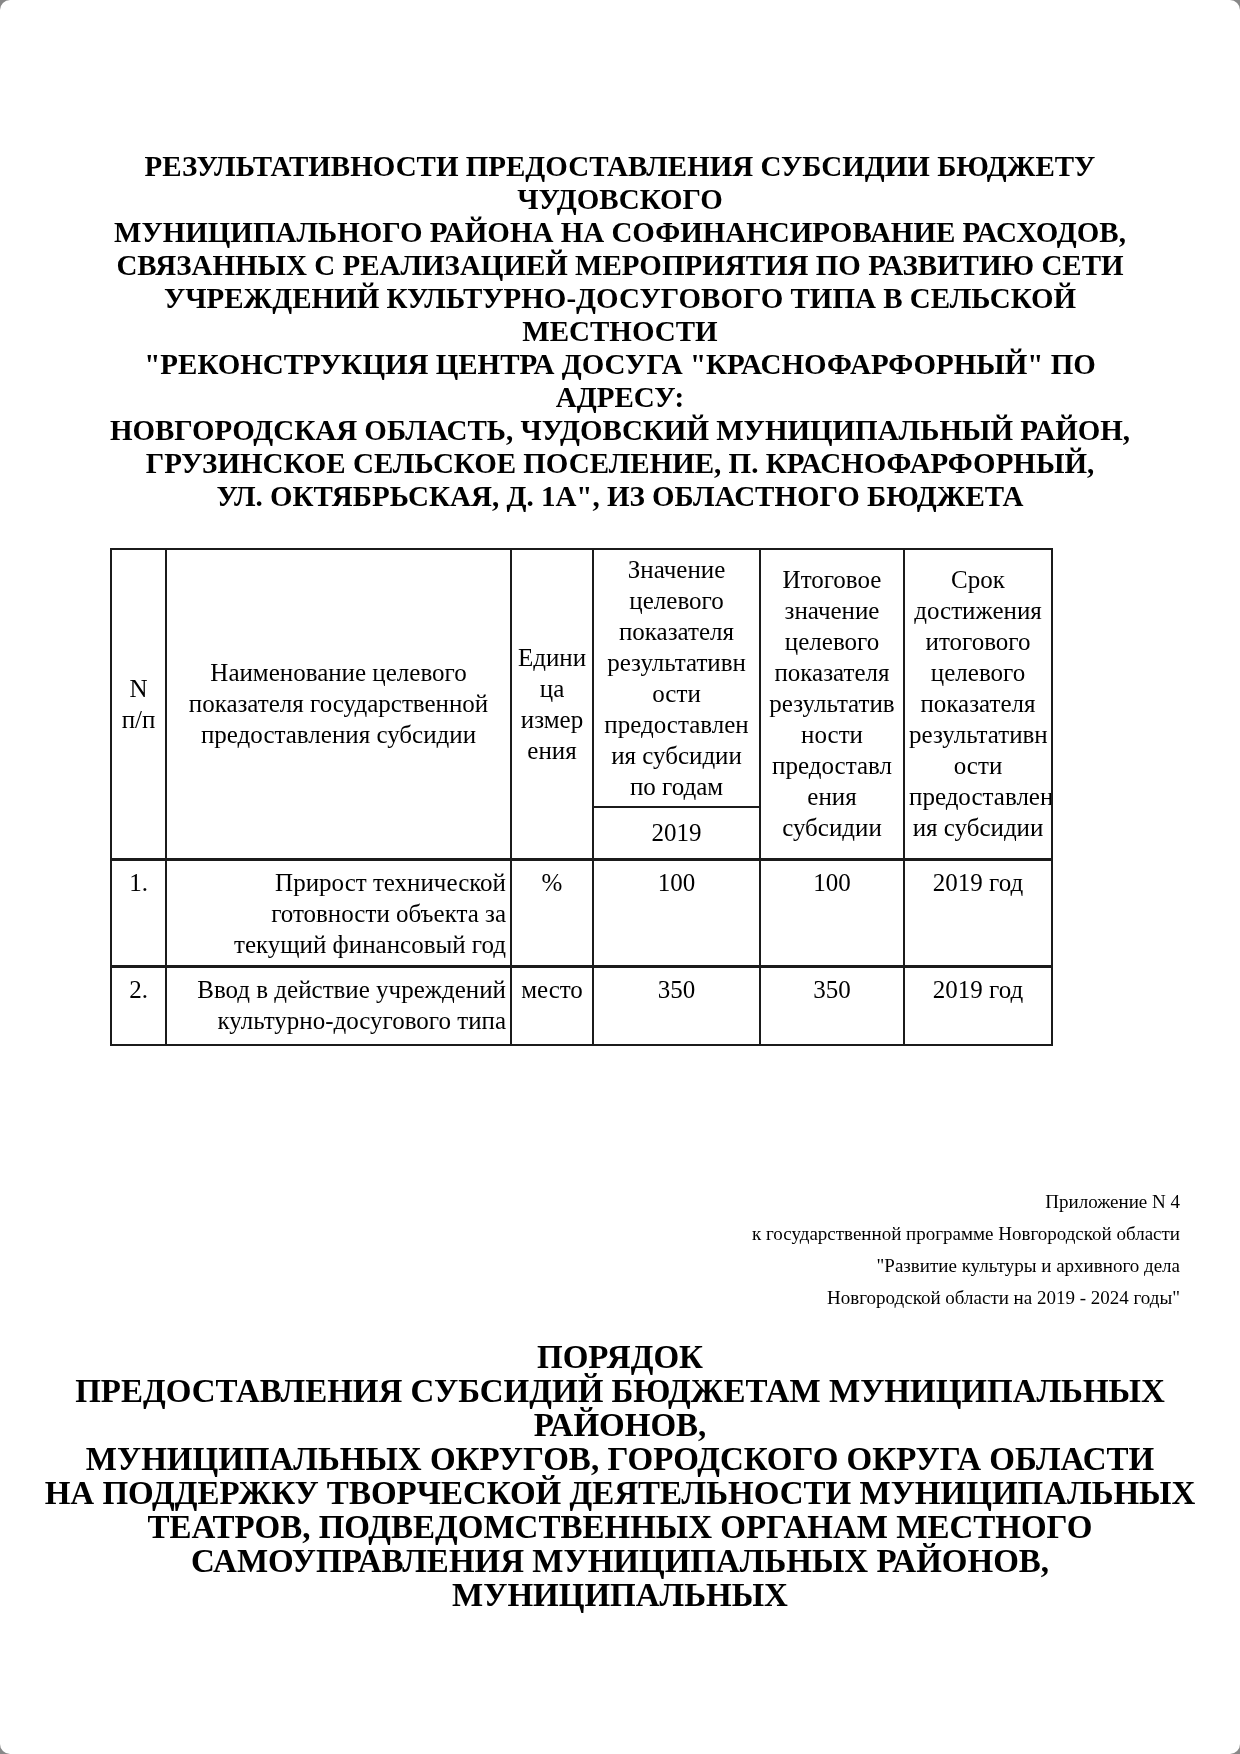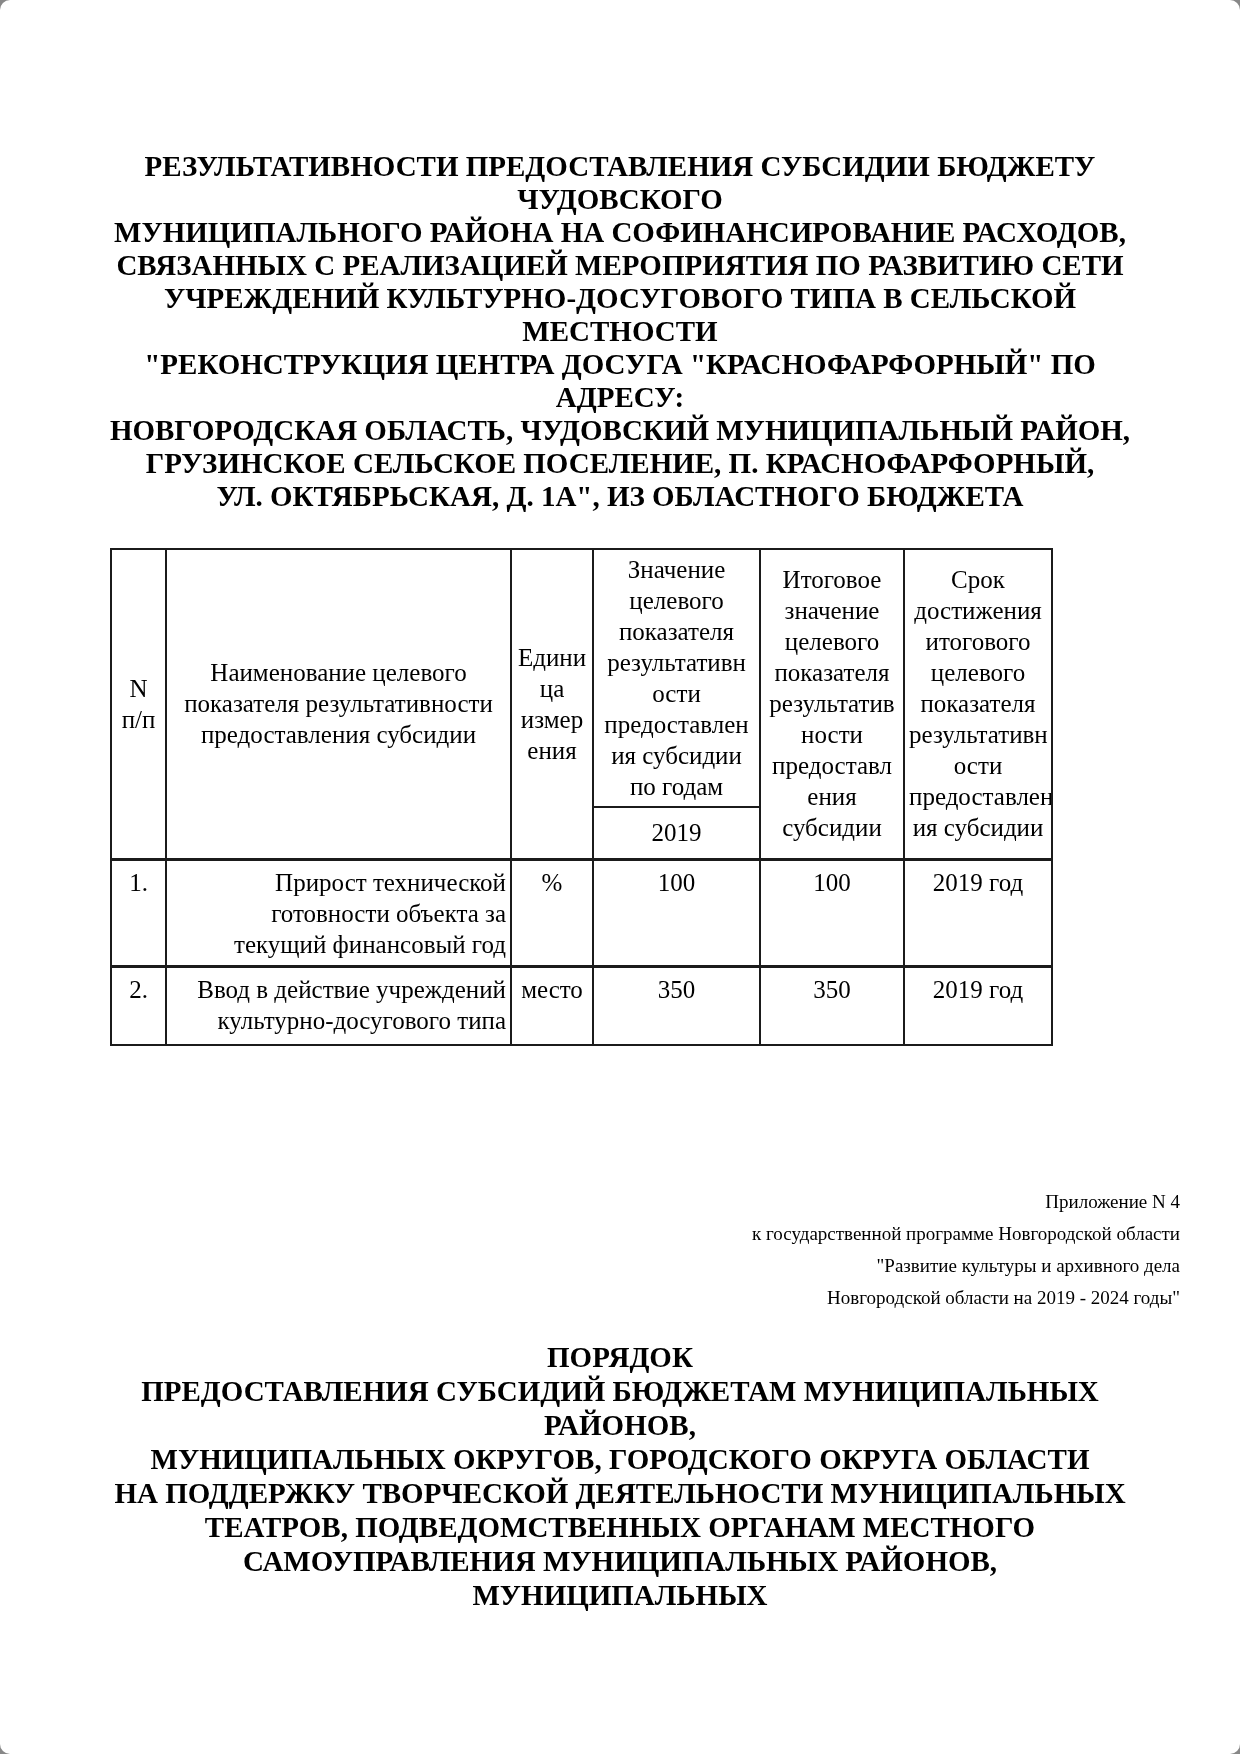--- a/index.html
+++ b/index.html
@@ -54,21 +54,21 @@
     position:absolute;top:1186px;right:60px;
     width:820px;
     text-align:right;
     font-size:19px;line-height:32px;
     white-space:pre-line;
   }
   .order-heading{
     position:absolute;top:1340px;left:0;width:1240px;
     text-align:center;
     font-weight:bold;
-    font-size:29px;line-height:34px;
+    font-size:33px;line-height:34px;
     white-space:pre-line;
   }
 </style>
 </head>
 <body>
 
 <div class="page">
 
   <div class="doc-title">РЕЗУЛЬТАТИВНОСТИ ПРЕДОСТАВЛЕНИЯ СУБСИДИИ БЮДЖЕТУ
 ЧУДОВСКОГО
@@ -89,21 +89,21 @@
       <col style="width:82px">
       <col style="width:167px">
       <col style="width:144px">
       <col style="width:148px">
     </colgroup>
     <thead>
       <tr class="h1">
         <th rowspan="2">N
 п/п</th>
         <th rowspan="2">Наименование целевого
-показателя результативности
+показателя государственной
 предоставления субсидии</th>
         <th rowspan="2">Едини
 ца
 измер
 ения</th>
         <th>Значение
 целевого
 показателя
 результативн
 ости

